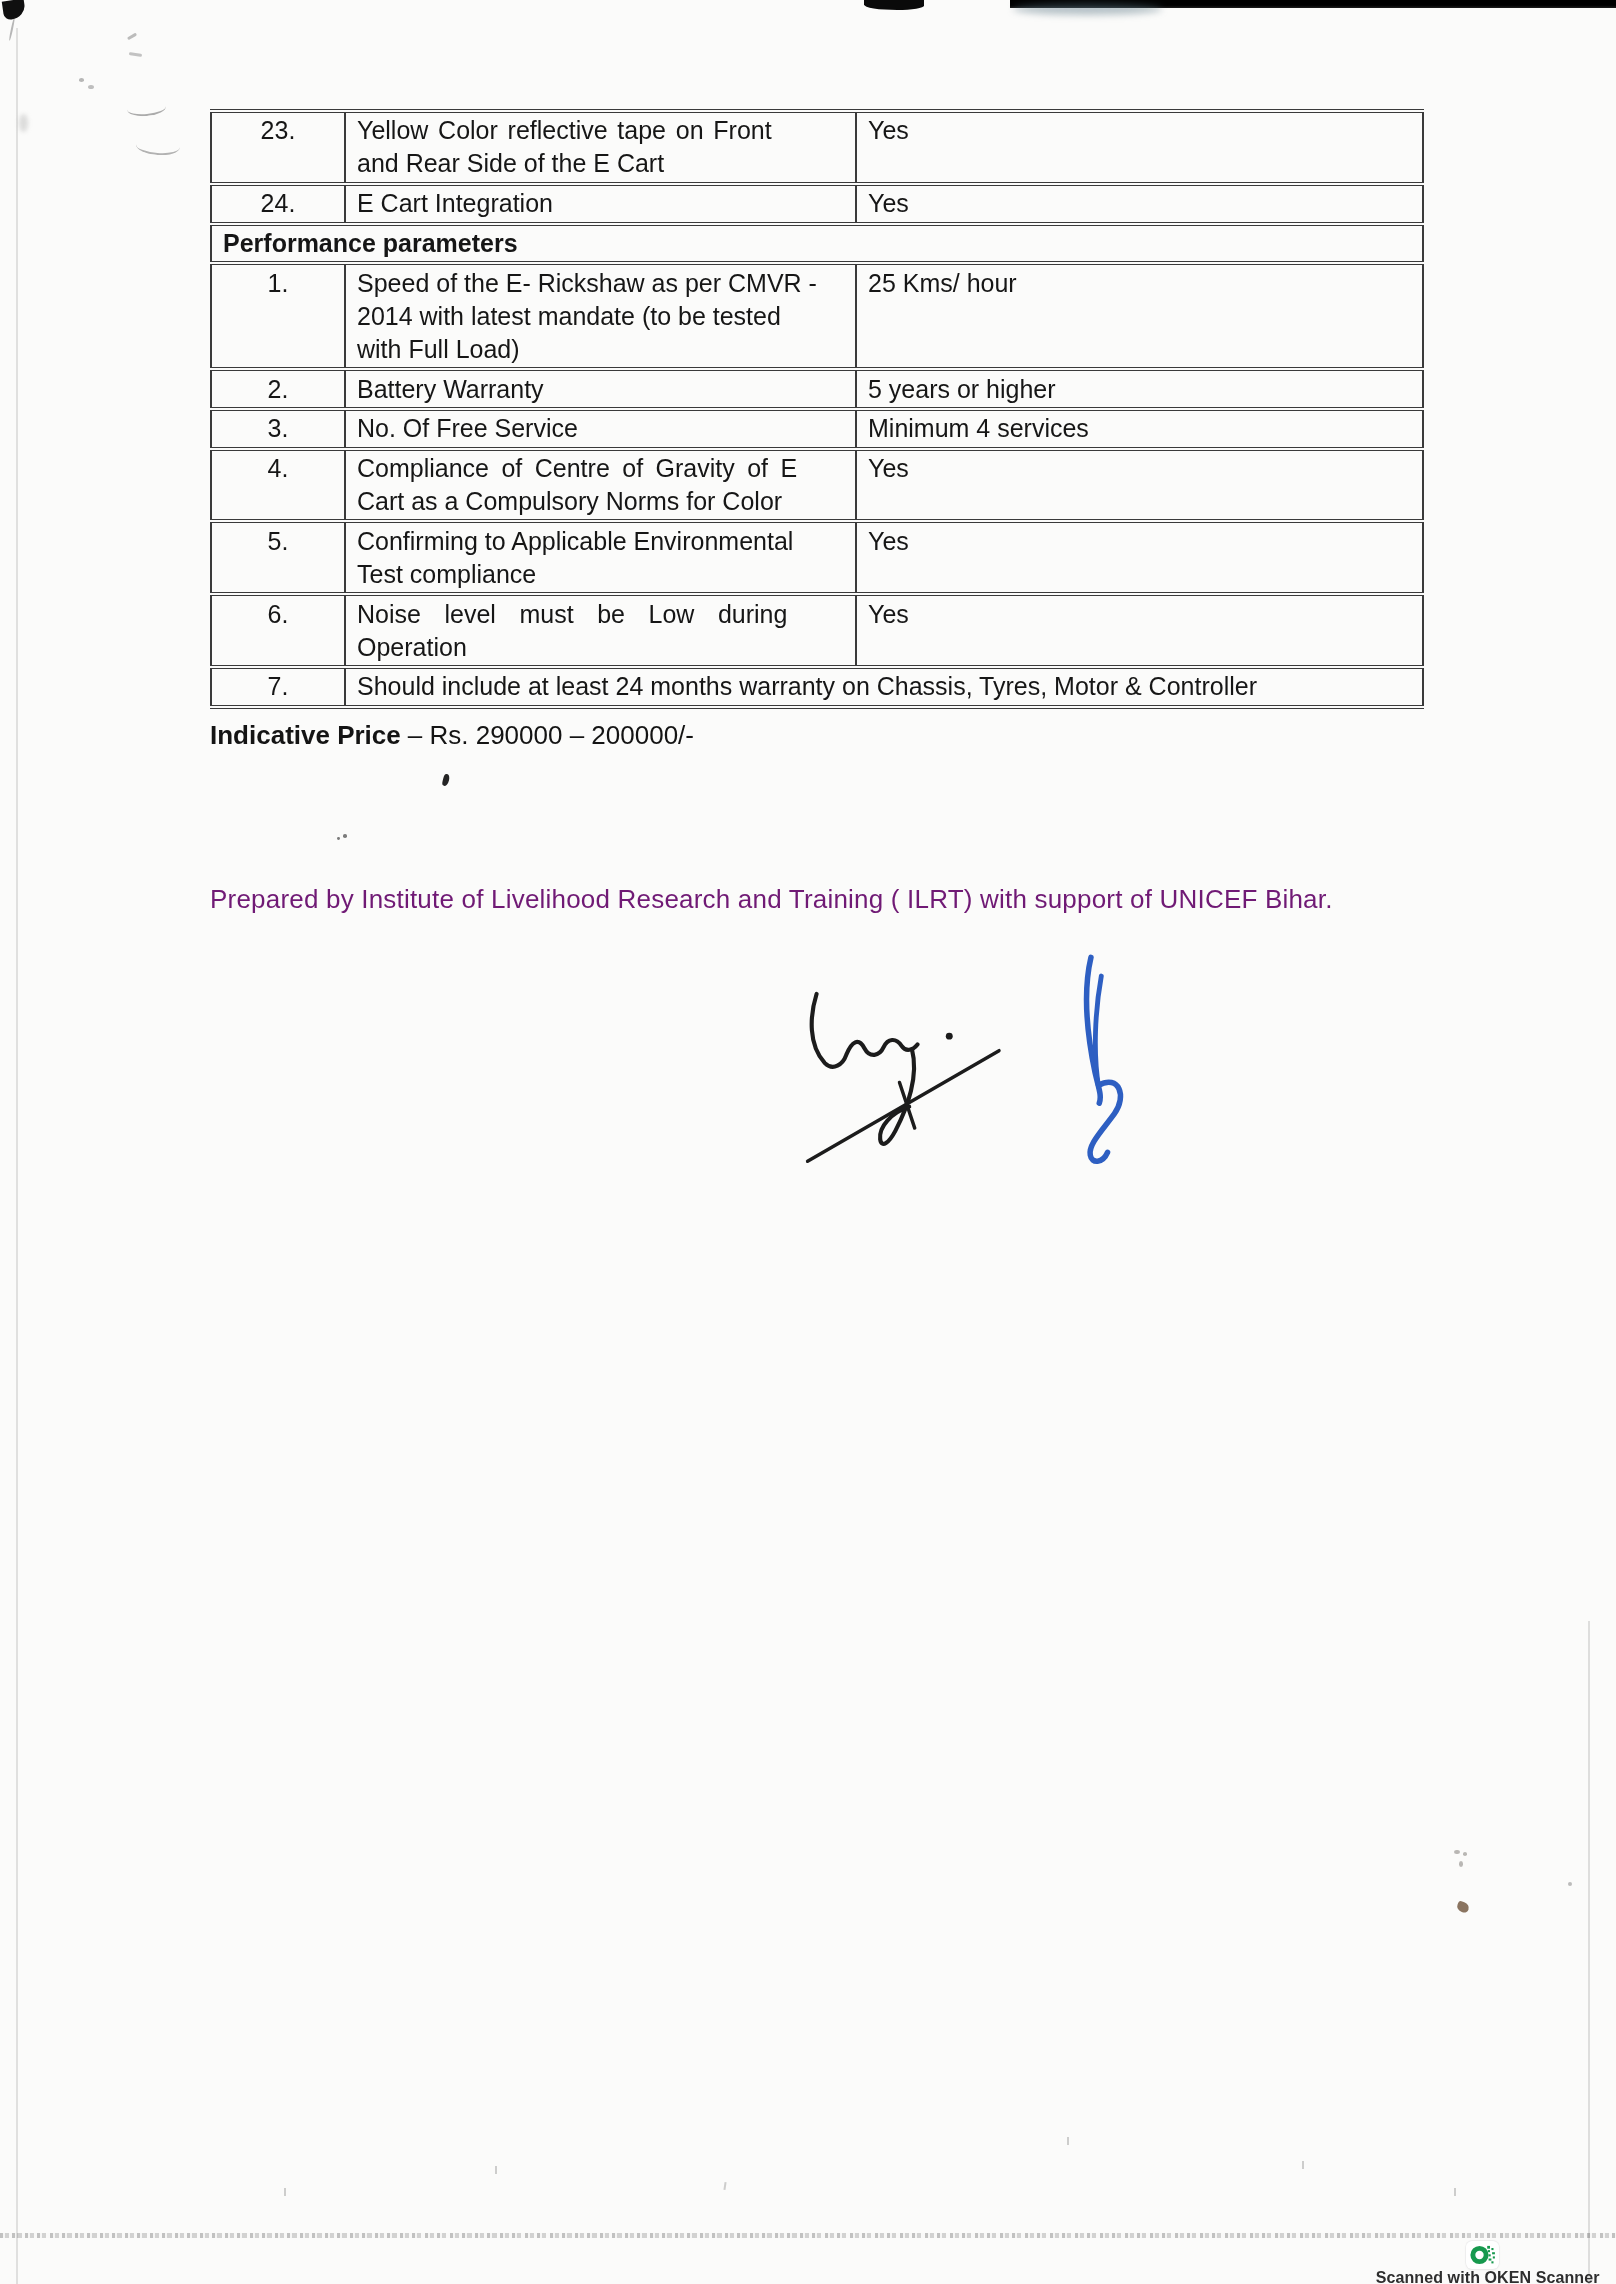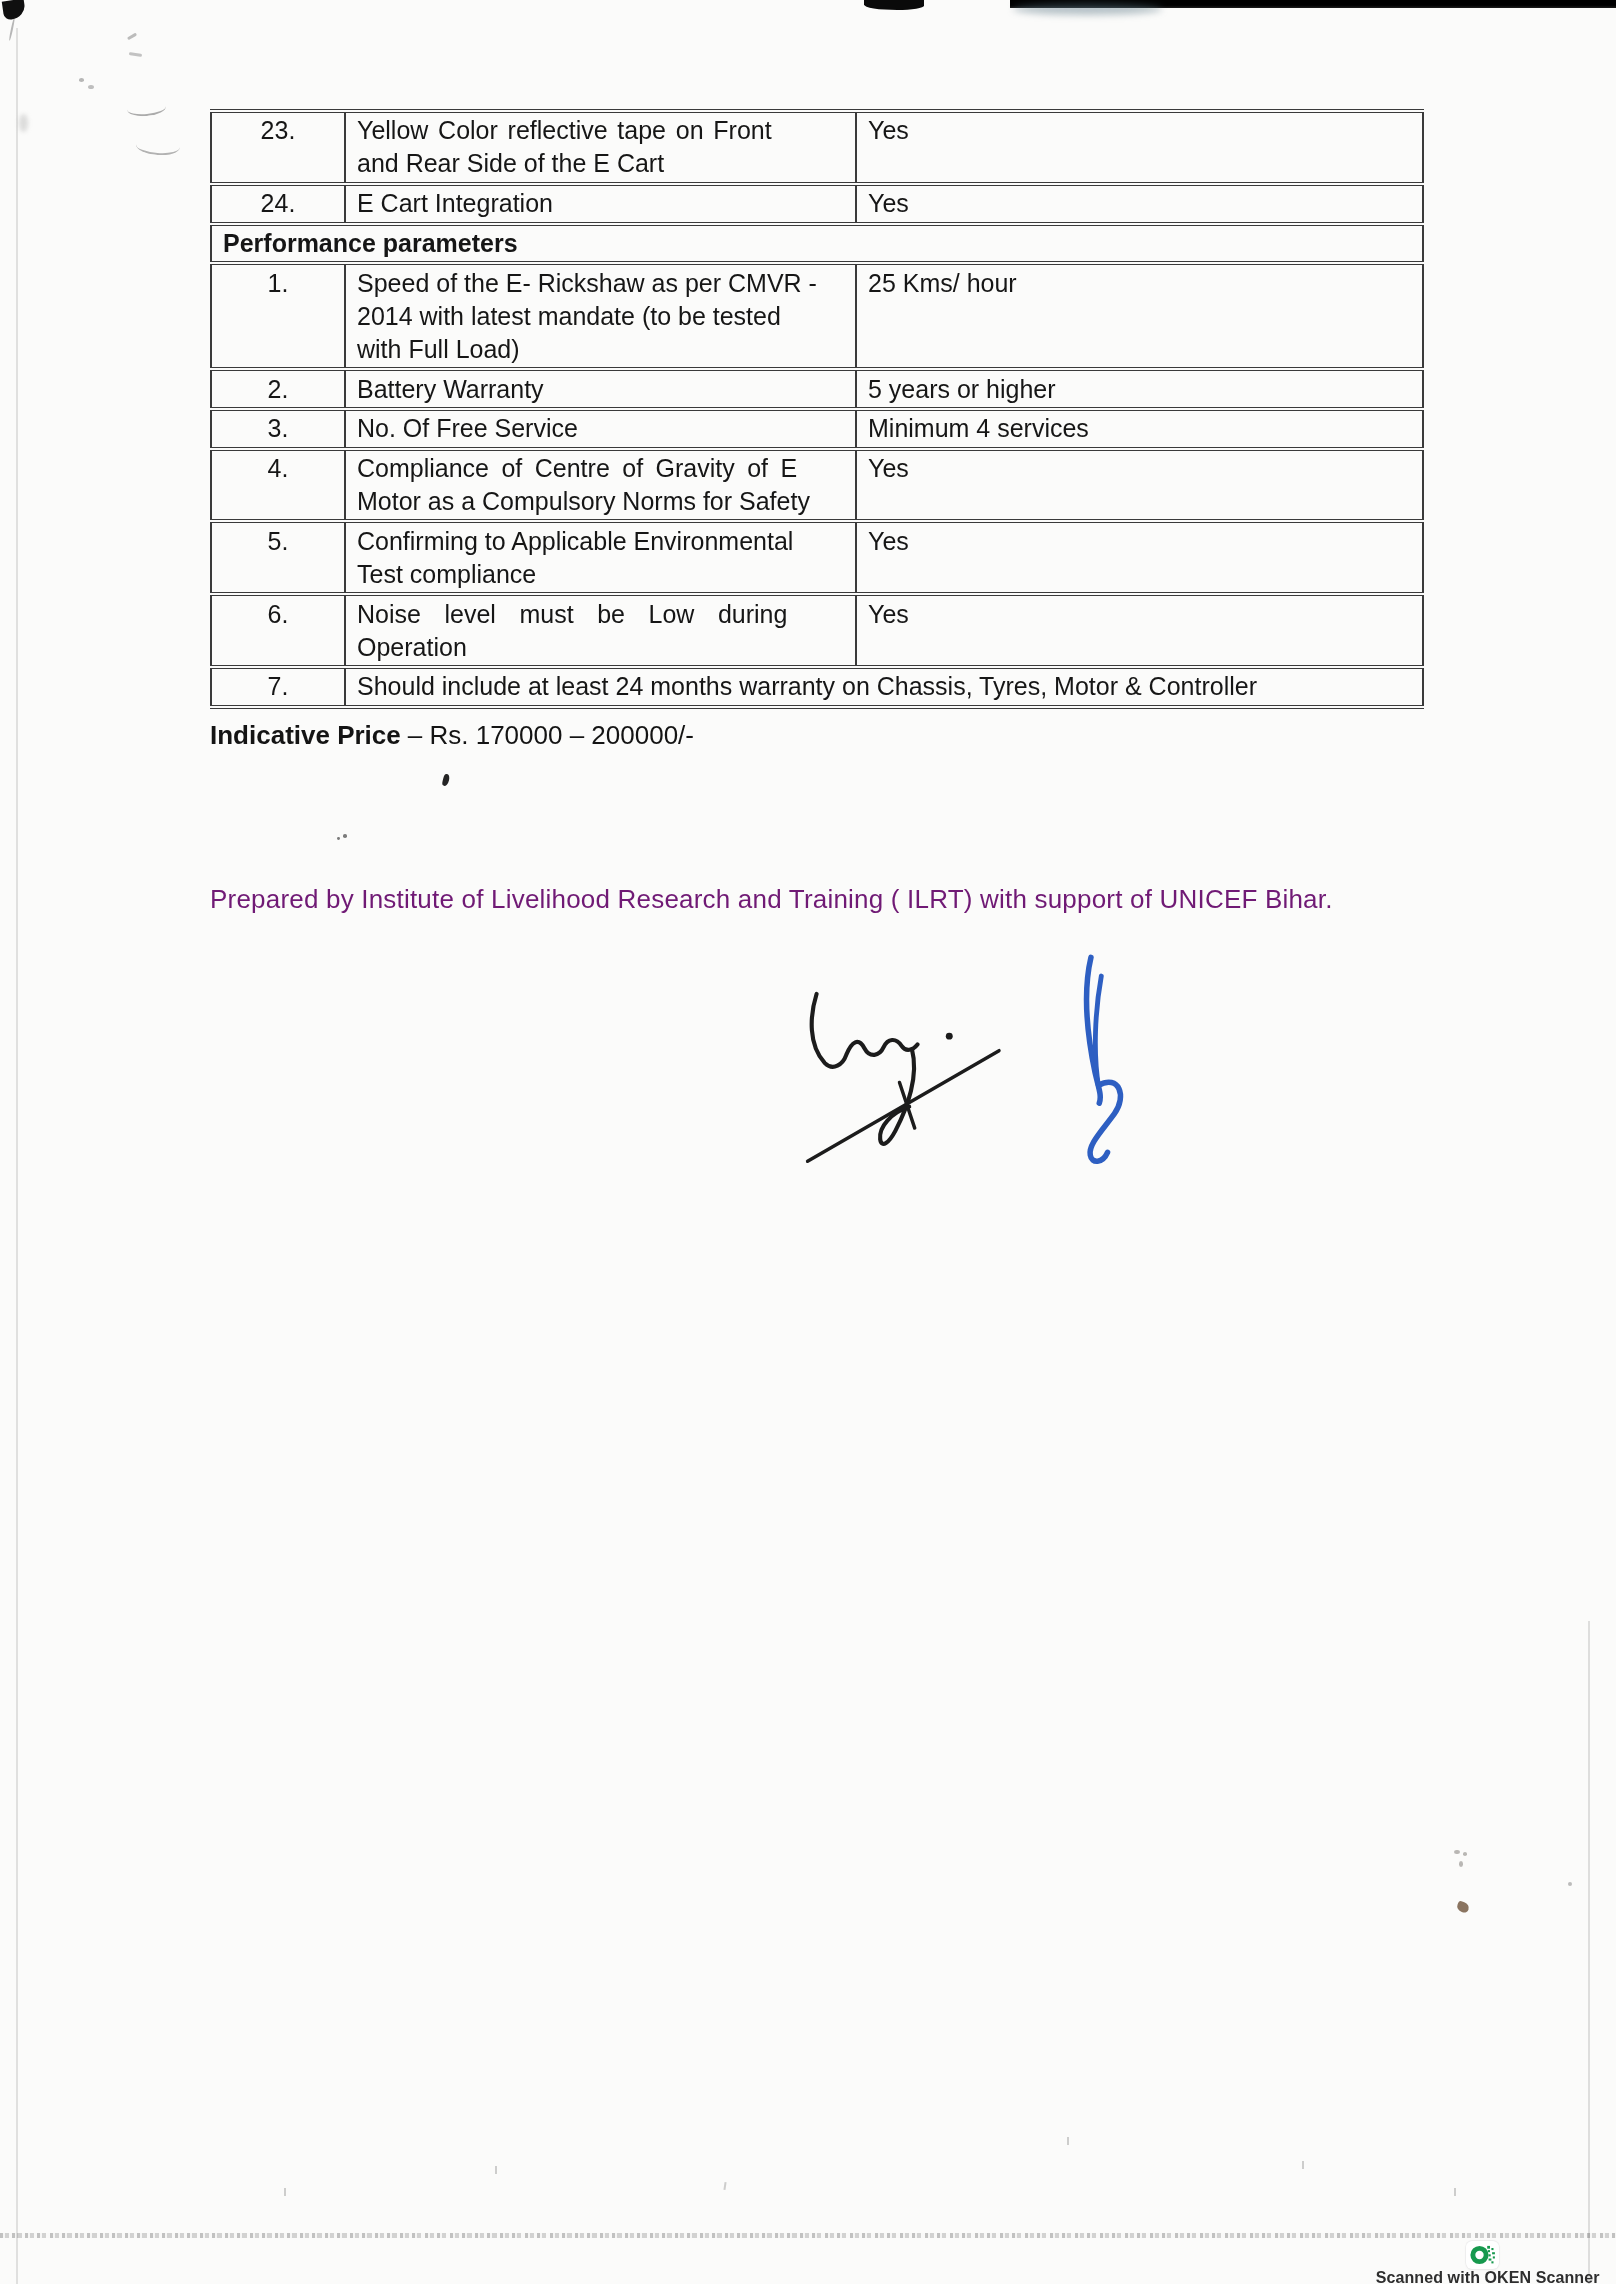--- a/index.html
+++ b/index.html
@@ -157,21 +157,21 @@
         <td class="val">5 years or higher</td>
       </tr>
       <tr>
         <td class="num">3.</td>
         <td class="desc">No. Of Free Service</td>
         <td class="val">Minimum 4 services</td>
       </tr>
       <tr>
         <td class="num">4.</td>
         <td class="desc wsC">Compliance of Centre of Gravity of E
-Motor as a Compulsory Norms for Safety</td>
+Cart as a Compulsory Norms for Color</td>
         <td class="val">Yes</td>
       </tr>
       <tr>
         <td class="num">5.</td>
         <td class="desc">Confirming to Applicable Environmental
 Test compliance</td>
         <td class="val">Yes</td>
       </tr>
       <tr>
         <td class="num">6.</td>
@@ -180,21 +180,21 @@
         <td class="val">Yes</td>
       </tr>
       <tr>
         <td class="num">7.</td>
         <td class="desc nosep" colspan="2">Should include at least 24 months warranty on Chassis, Tyres, Motor &amp; Controller</td>
       </tr>
     </tbody>
   </table>
 
   <div class="price-line">
-    <span class="lbl">Indicative Price</span><span class="val">– Rs. 170000 – 200000/-</span>
+    <span class="lbl">Indicative Price</span><span class="val">– Rs. 290000 – 200000/-</span>
   </div>
 
   <div class="prepared-line">Prepared by Institute of Livelihood Research and Training ( ILRT) with support of UNICEF Bihar.</div>
 
   <svg class="sig-svg" width="388" height="235" viewBox="0 0 560 340">
     <g fill="none" stroke-linecap="round" stroke-linejoin="round" stroke="#1c1c1c">
       <path d="M45,310 L322,150" stroke-width="5"></path>
       <path d="M58,68 C48,100 46,142 70,168 C82,180 96,170 101,156 C109,136 119,131 127,146 C135,161 149,158 155,145 C161,132 173,131 181,143 C187,152 197,150 204,141" stroke-width="6"></path>
       <path d="M196,148 C206,186 190,232 172,266 C163,283 152,292 150,278 C148,260 166,240 192,231" stroke-width="6"></path>
       <path d="M178,196 L200,262" stroke-width="5"></path>

